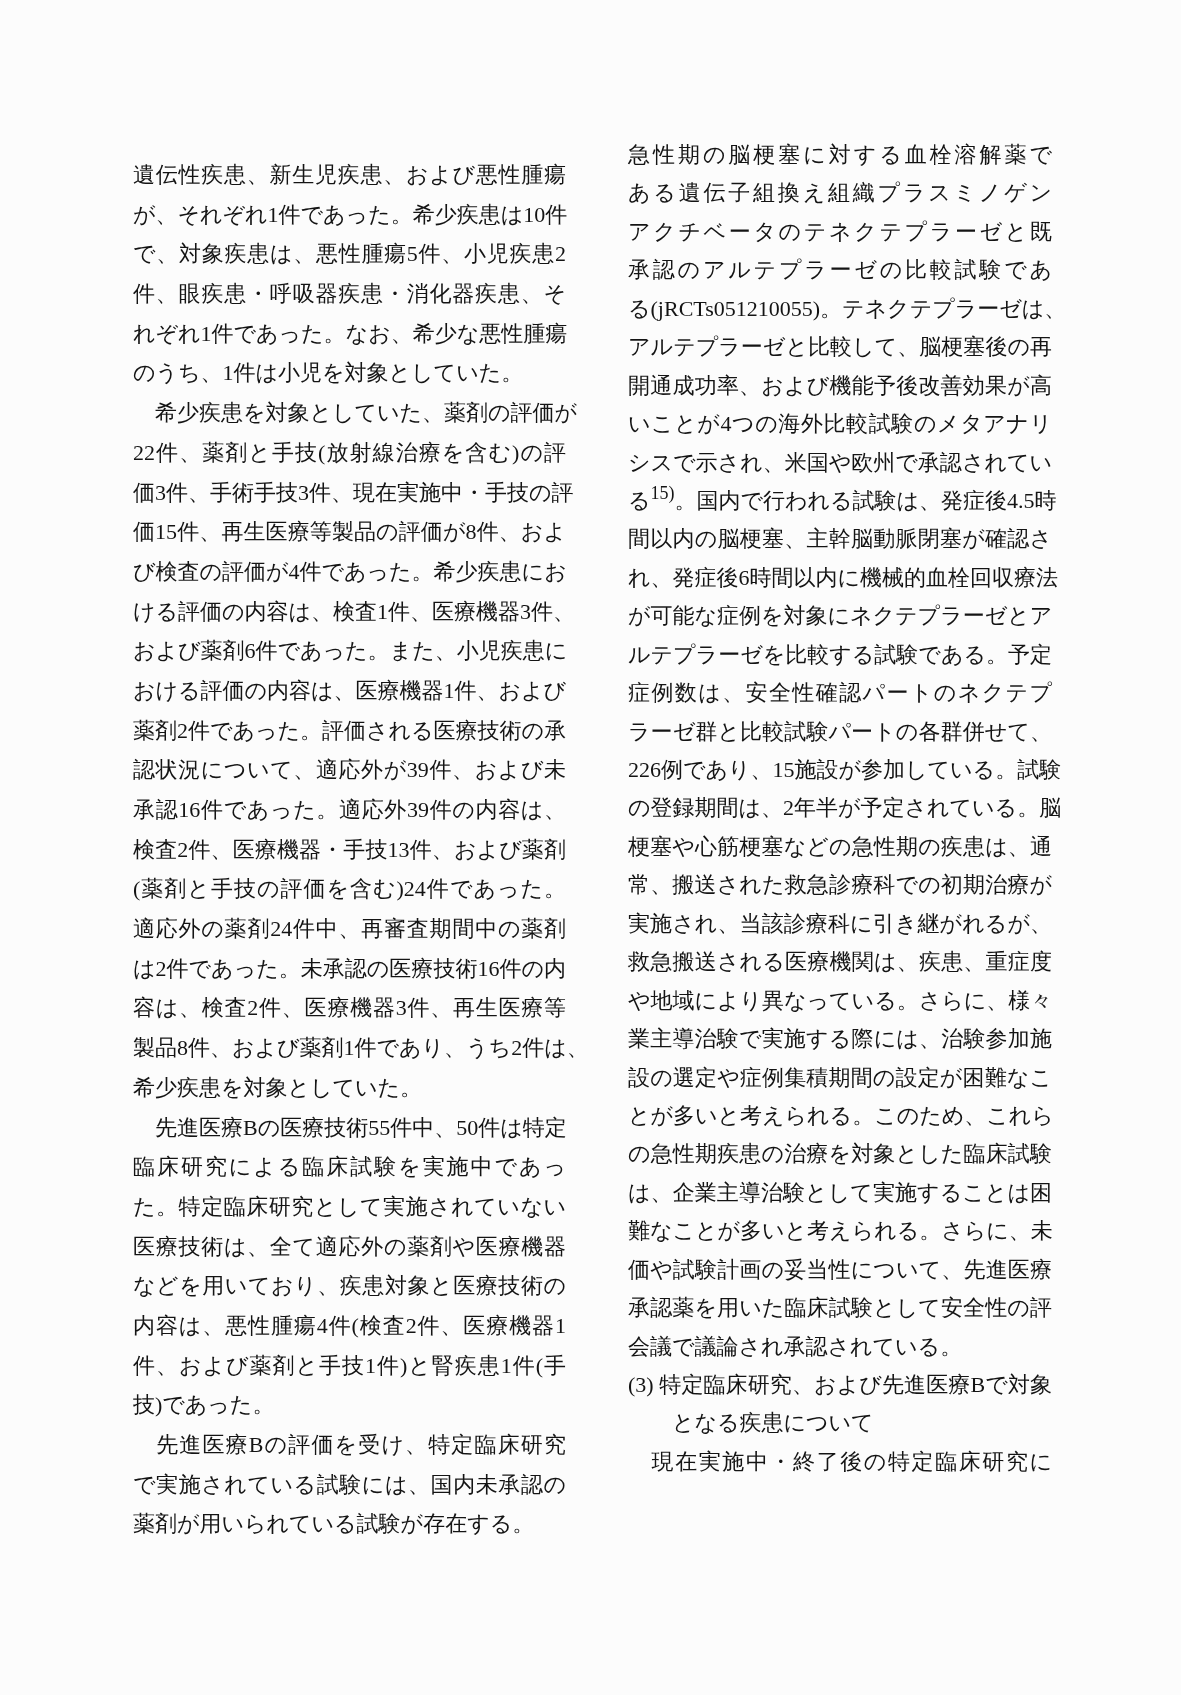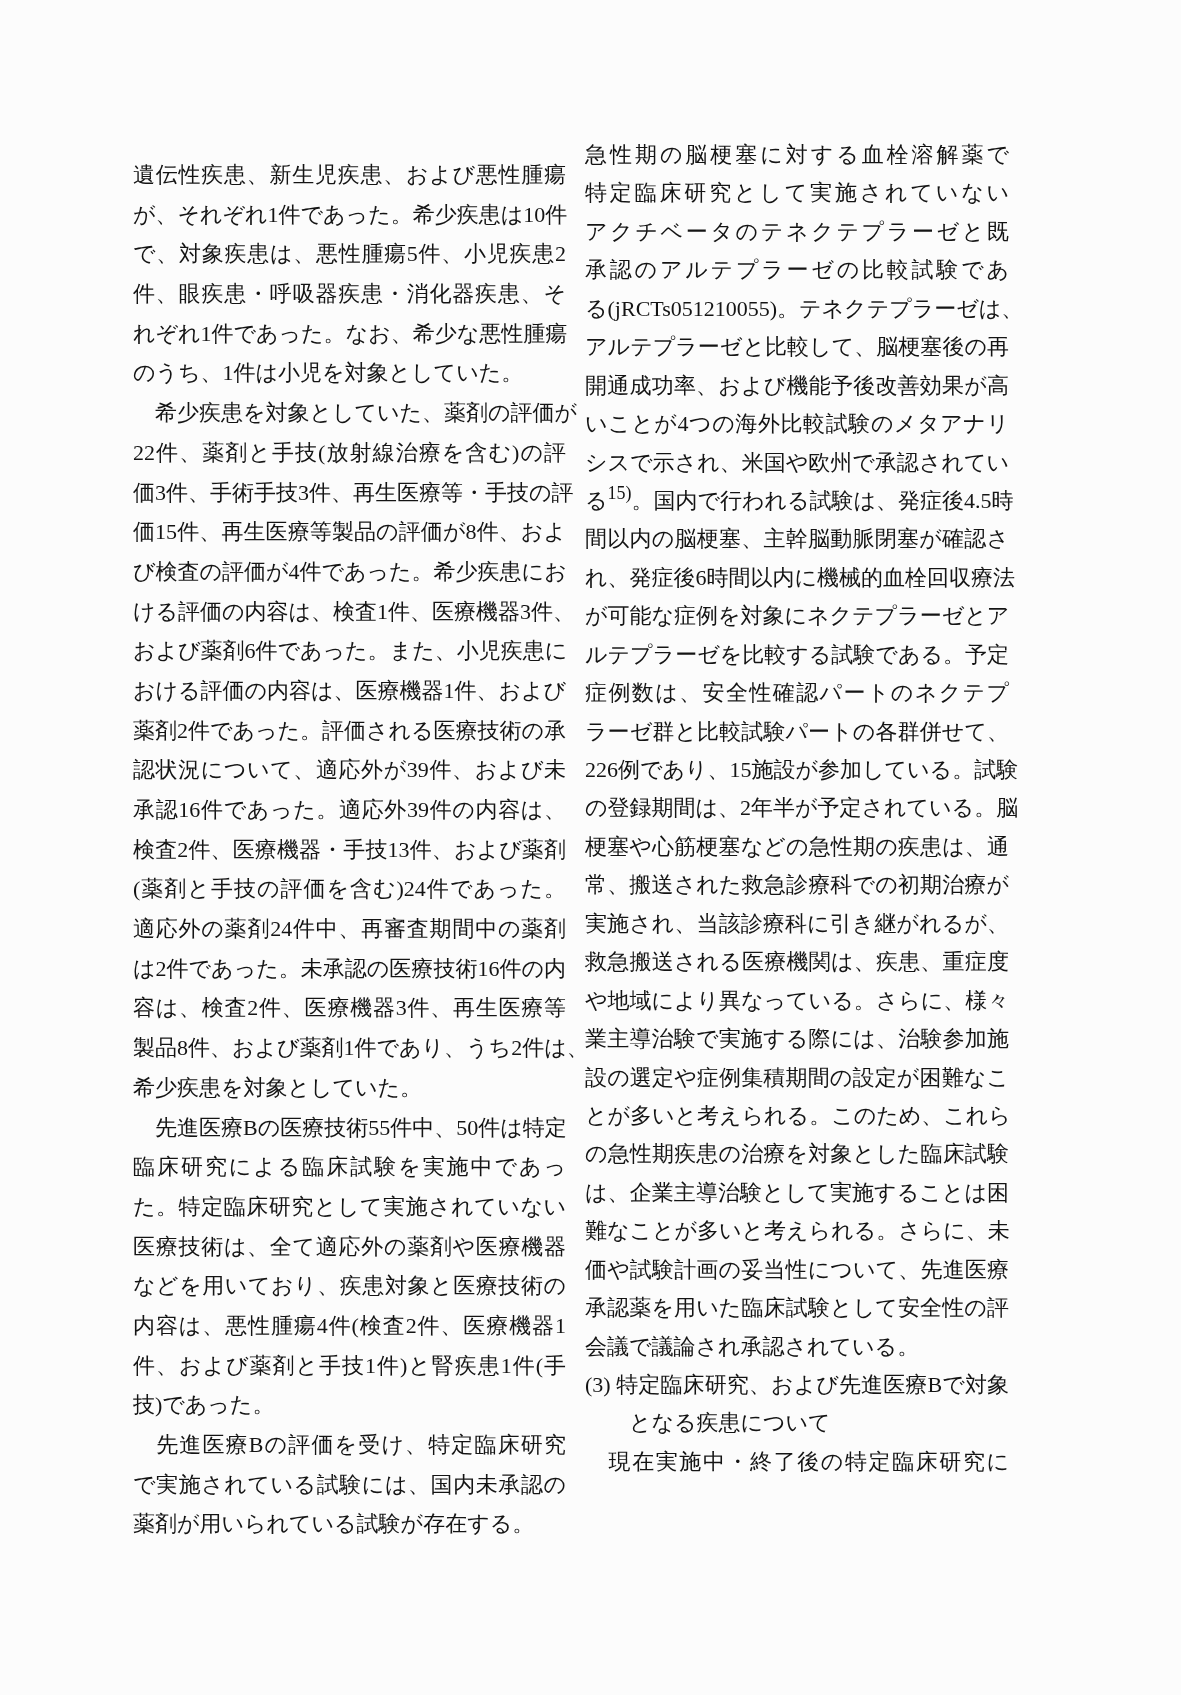--- a/index.html
+++ b/index.html
@@ -20,21 +20,21 @@
     position: absolute;
     top: 136px;
     font-size: 22px;
   }
   .column-left {
     left: 133px;
     width: 433px;
     margin-top: 19px;
   }
   .column-right {
-    left: 585px;
+    left: 628px;
     width: 424px;
   }
   .line {
     white-space: nowrap;
     text-align: justify;
     text-align-last: justify;
     text-justify: inter-character;
   }
   .column-left .line {
     height: 39.7px;
@@ -59,21 +59,21 @@
 <div class="page">
   <div class="column column-left">
       <div class="line">遺伝性疾患、新生児疾患、および悪性腫瘍</div>
       <div class="line">が、それぞれ1件であった。希少疾患は10件</div>
       <div class="line">で、対象疾患は、悪性腫瘍5件、小児疾患2</div>
       <div class="line">件、眼疾患・呼吸器疾患・消化器疾患、そ</div>
       <div class="line">れぞれ1件であった。なお、希少な悪性腫瘍</div>
       <div class="line endline">のうち、1件は小児を対象としていた。</div>
       <div class="line">　希少疾患を対象としていた、薬剤の評価が</div>
       <div class="line">22件、薬剤と手技(放射線治療を含む)の評</div>
-      <div class="line">価3件、手術手技3件、再生医療等・手技の評</div>
+      <div class="line">価3件、手術手技3件、現在実施中・手技の評</div>
       <div class="line">価15件、再生医療等製品の評価が8件、およ</div>
       <div class="line">び検査の評価が4件であった。希少疾患にお</div>
       <div class="line">ける評価の内容は、検査1件、医療機器3件、</div>
       <div class="line">および薬剤6件であった。また、小児疾患に</div>
       <div class="line">おける評価の内容は、医療機器1件、および</div>
       <div class="line">薬剤2件であった。評価される医療技術の承</div>
       <div class="line">認状況について、適応外が39件、および未</div>
       <div class="line">承認16件であった。適応外39件の内容は、</div>
       <div class="line">検査2件、医療機器・手技13件、および薬剤</div>
       <div class="line">(薬剤と手技の評価を含む)24件であった。</div>
@@ -89,21 +89,21 @@
       <div class="line">などを用いており、疾患対象と医療技術の</div>
       <div class="line">内容は、悪性腫瘍4件(検査2件、医療機器1</div>
       <div class="line">件、および薬剤と手技1件)と腎疾患1件(手</div>
       <div class="line endline">技)であった。</div>
       <div class="line">　先進医療Bの評価を受け、特定臨床研究</div>
       <div class="line">で実施されている試験には、国内未承認の</div>
       <div class="line endline">薬剤が用いられている試験が存在する。</div>
     </div>
   <div class="column column-right">
       <div class="line">急性期の脳梗塞に対する血栓溶解薬で</div>
-      <div class="line">特定臨床研究として実施されていない</div>
+      <div class="line">ある遺伝子組換え組織プラスミノゲン</div>
       <div class="line">アクチベータのテネクテプラーゼと既</div>
       <div class="line">承認のアルテプラーゼの比較試験であ</div>
       <div class="line">る(jRCTs051210055)。テネクテプラーゼは、</div>
       <div class="line">アルテプラーゼと比較して、脳梗塞後の再</div>
       <div class="line">開通成功率、および機能予後改善効果が高</div>
       <div class="line">いことが4つの海外比較試験のメタアナリ</div>
       <div class="line">シスで示され、米国や欧州で承認されてい</div>
       <div class="line">る<sup>15)</sup>。国内で行われる試験は、発症後4.5時</div>
       <div class="line">間以内の脳梗塞、主幹脳動脈閉塞が確認さ</div>
       <div class="line">れ、発症後6時間以内に機械的血栓回収療法</div>

